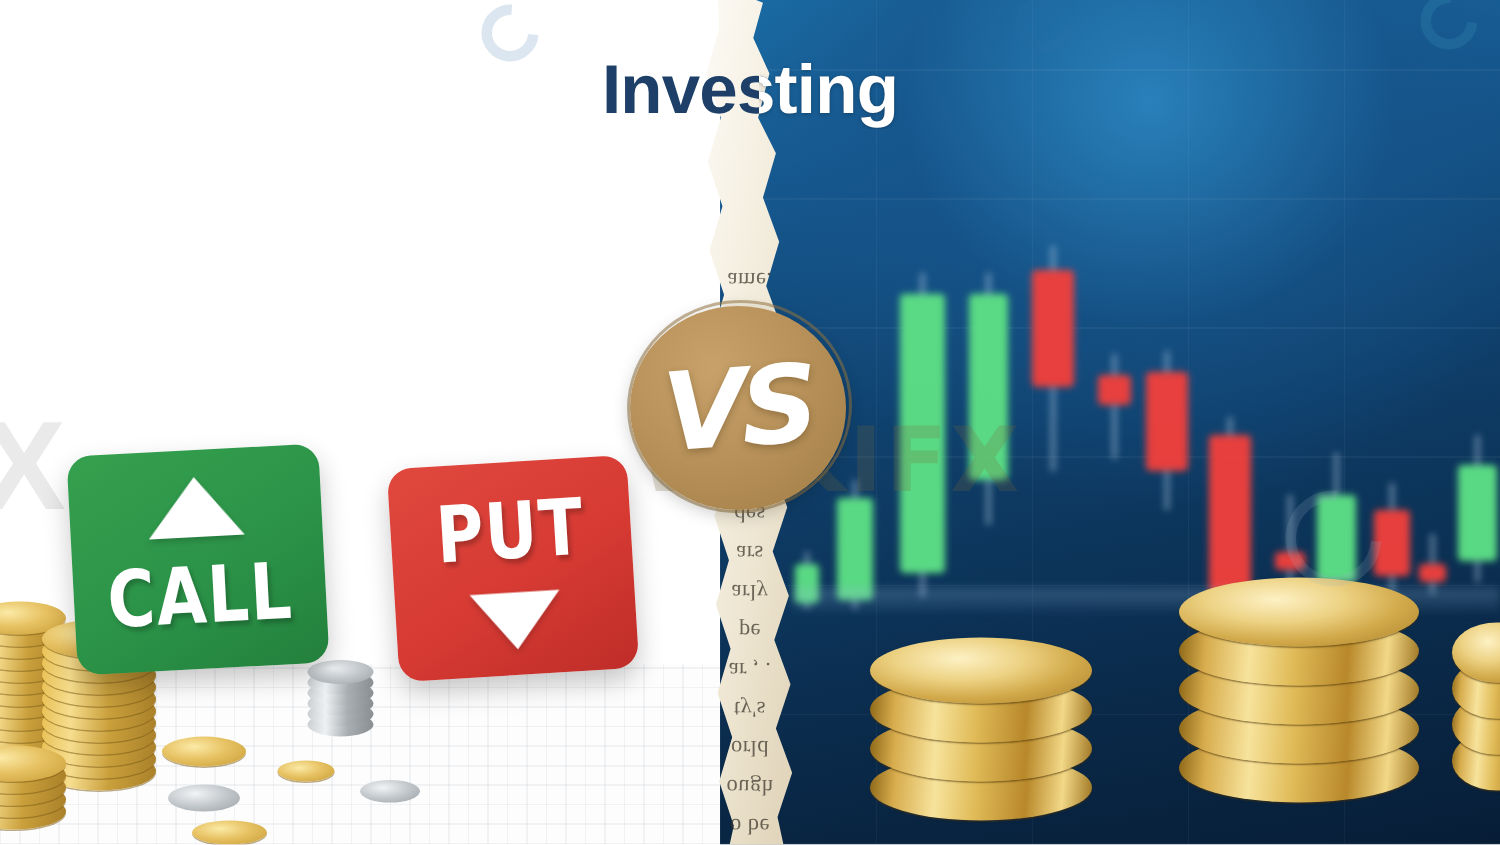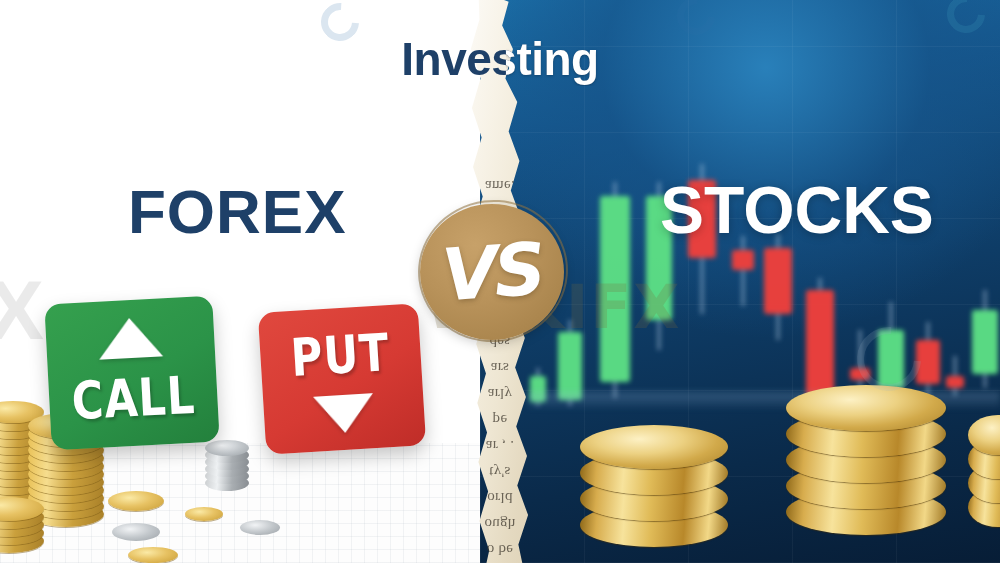--- a/index.html
+++ b/index.html
@@ -372,22 +372,20 @@
     <div class="tri tri-dn"></div>
   </div>
 
   <div class="title-investing">
     <span class="seg">
       <span class="base">Investing</span>
       <span class="over">Investing</span>
     </span>
   </div>
 
-  <div class="word-forex">FOREX</div>
-  <div class="word-stocks">STOCKS</div>
 
   <div class="vs-wrap">
     <div class="vs-ring"></div>
     <div class="vs-circle"></div>
     <div class="vs-text">VS</div>
   </div>
 
   <div class="wm-center">WIKIFX</div>
   <div class="wm-x">X</div>
 

